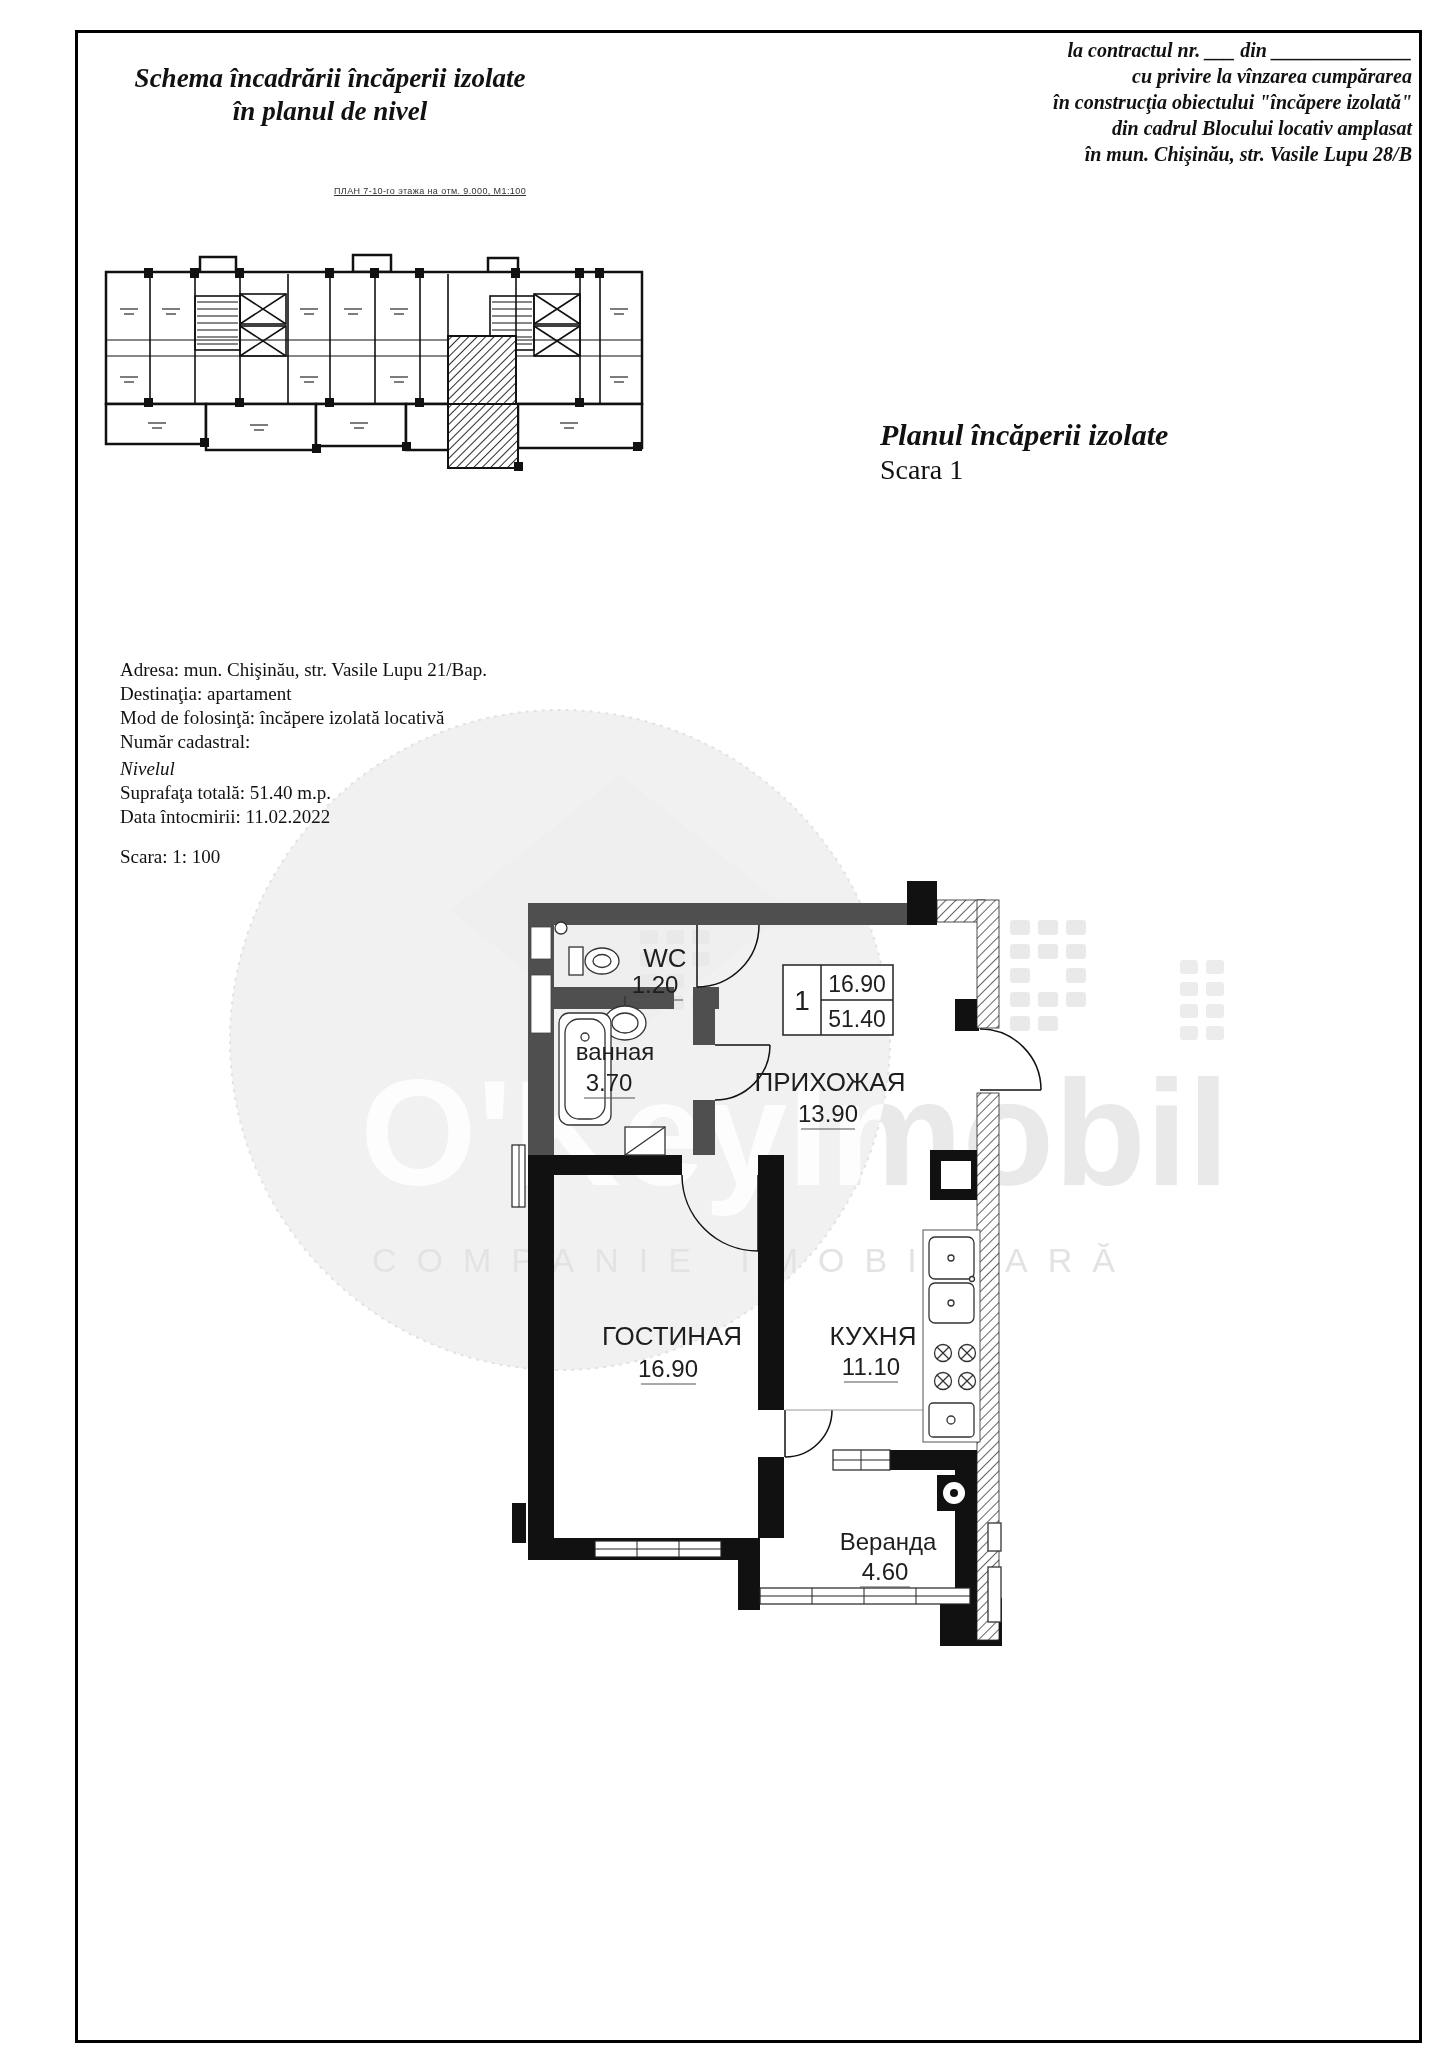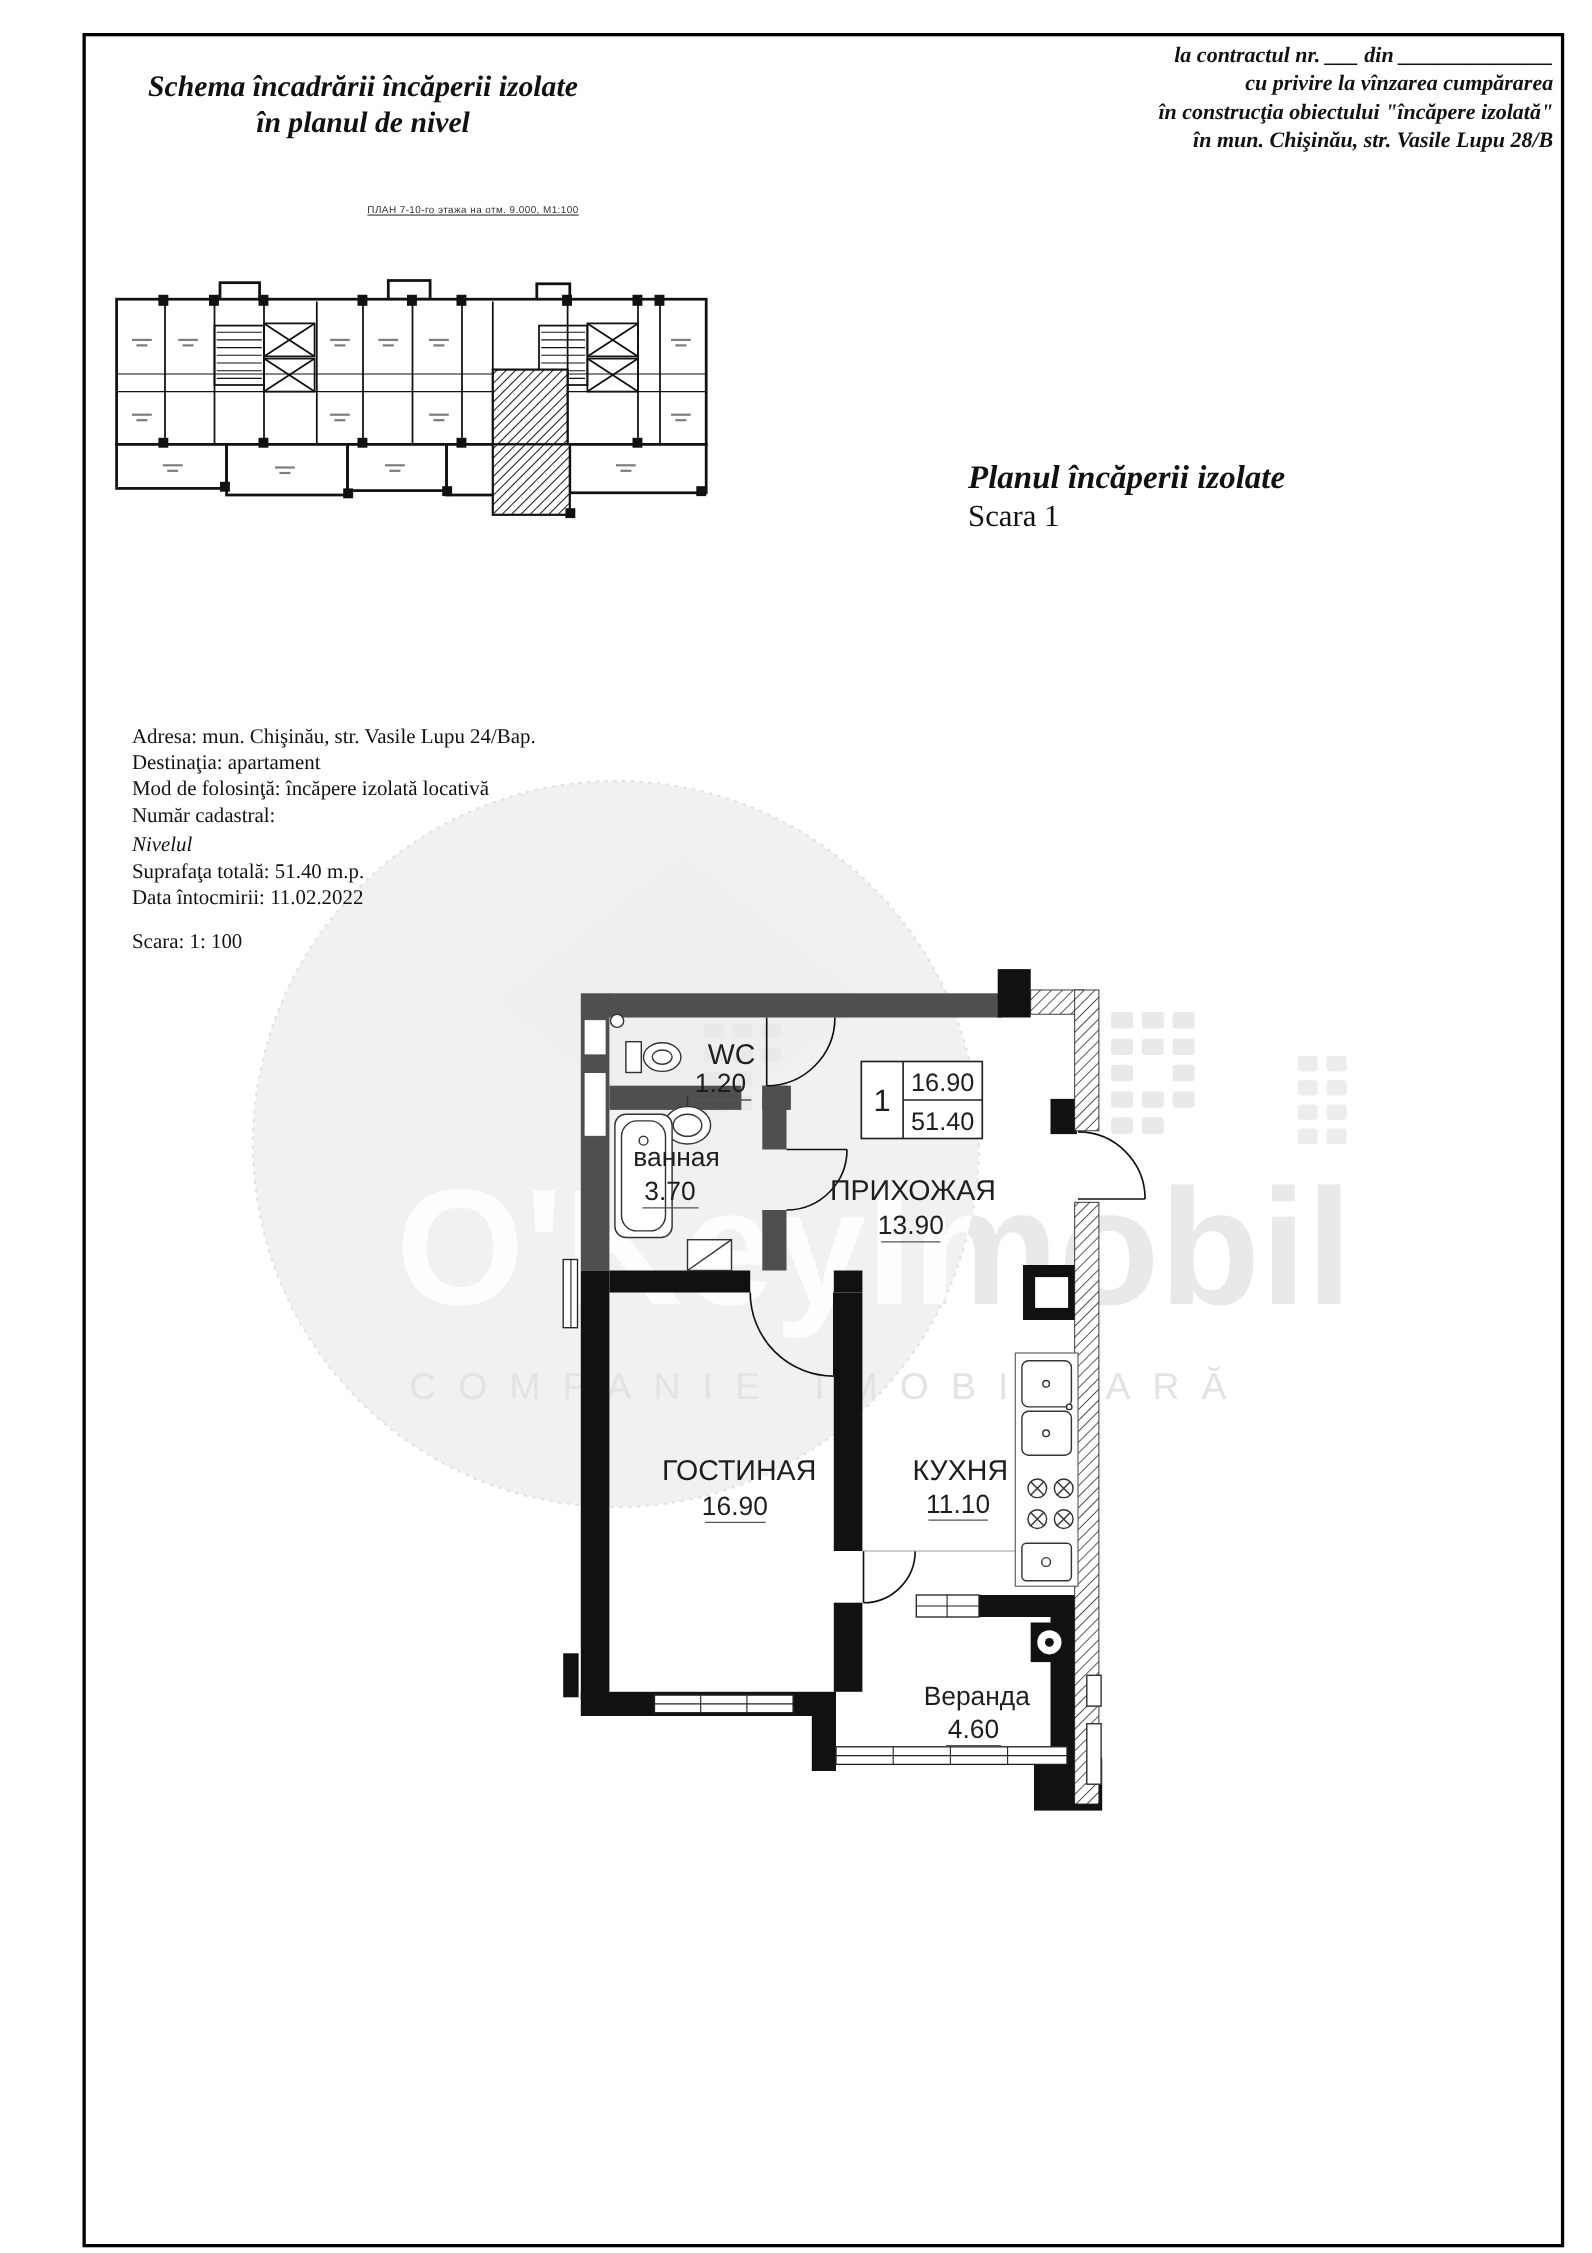--- a/index.html
+++ b/index.html
@@ -92,20 +92,21 @@
     <div class="lp-title">
       <div>Schema încadrării încăperii izolate</div>
       <div>în planul de nivel</div>
     </div>
     <div class="lp-caption">ПЛАН 7-10-го этажа на отм. 9.000, М1:100</div>
 
     <div class="annex">
       <div>la contractul nr. ___ din ______________</div>
       <div>cu privire la vînzarea cumpărarea</div>
       <div>în construcţia obiectului "încăpere izolată"</div>
+      <div>din cadrul Blocului locativ amplasat</div>
       <div>în mun. Chişinău, str. Vasile Lupu 28/B</div>
     </div>
 
     <svg style="position:absolute;left:100px;top:238px;" width="548" height="242" viewBox="0 0 548 242">
       <defs>
         <pattern id="hatch2" width="6" height="6" patternUnits="userSpaceOnUse" patternTransform="rotate(45)">
           <rect width="6" height="6" fill="#fff"></rect>
           <line x1="0" y1="0" x2="0" y2="6" stroke="#111" stroke-width="1.8"></line>
         </pattern>
       </defs>
@@ -227,21 +228,21 @@
           <rect x="464" y="189" width="10" height="2"></rect>
       </g>
     </svg>
 
     <div class="unit-title">
       <div class="t1">Planul încăperii izolate</div>
       <div class="t2">Scara 1</div>
     </div>
 
     <div class="details">
-      <div>Adresa: mun. Chişinău, str. Vasile Lupu 24/Bap.</div>
+      <div>Adresa: mun. Chişinău, str. Vasile Lupu 21/Bap.</div>
       <div>Destinaţia: apartament</div>
       <div>Mod de folosinţă: încăpere izolată locativă</div>
       <div>Număr cadastral:</div>
       <div class="ln5">Nivelul</div>
       <div>Suprafaţa totală: 51.40 m.p.</div>
       <div>Data întocmirii: 11.02.2022</div>
       <div class="ln8">Scara: 1: 100</div>
     </div>
 
     <svg style="position:absolute;left:510px;top:875px;" width="545" height="785" viewBox="-15 0 545 785">

